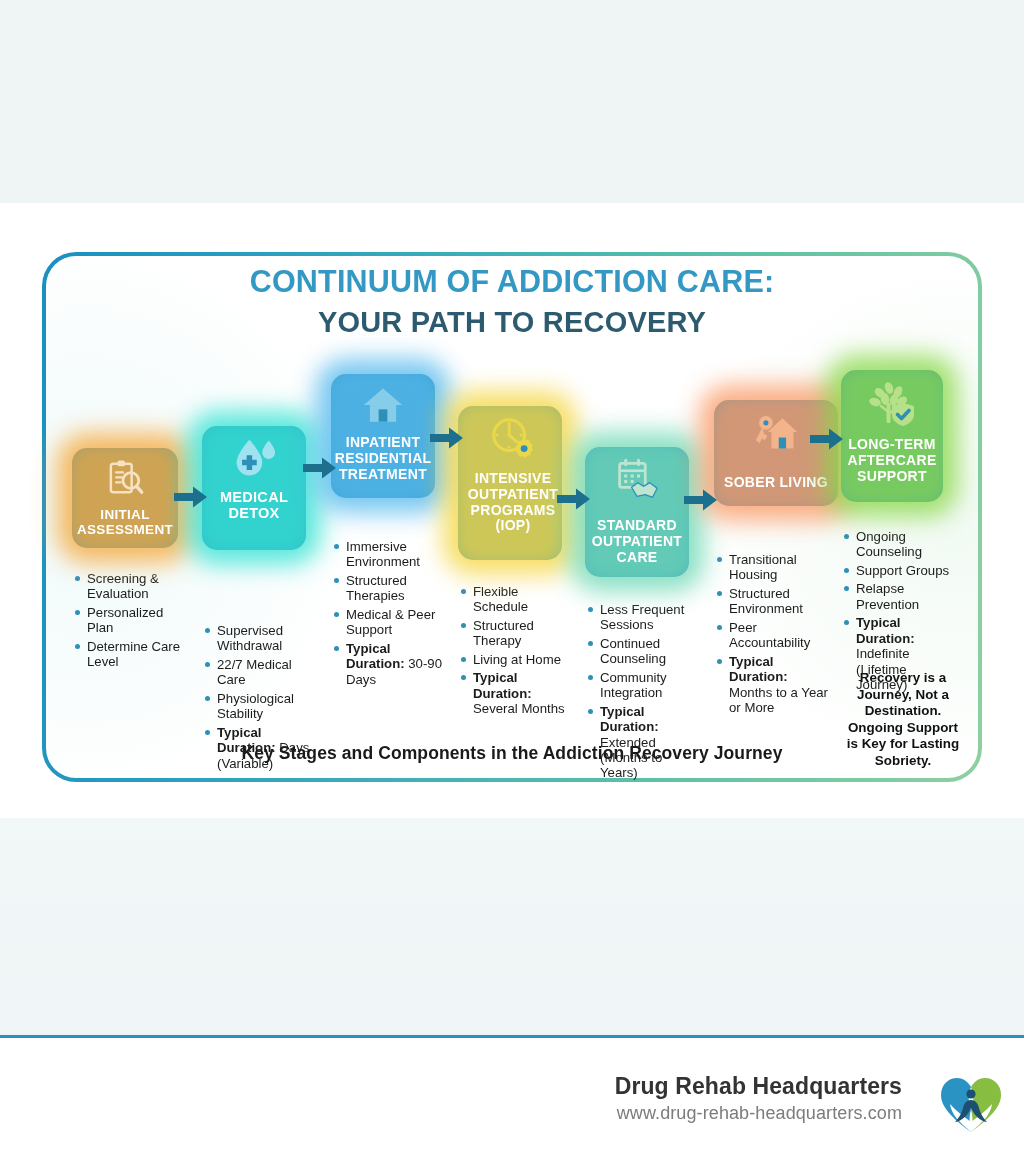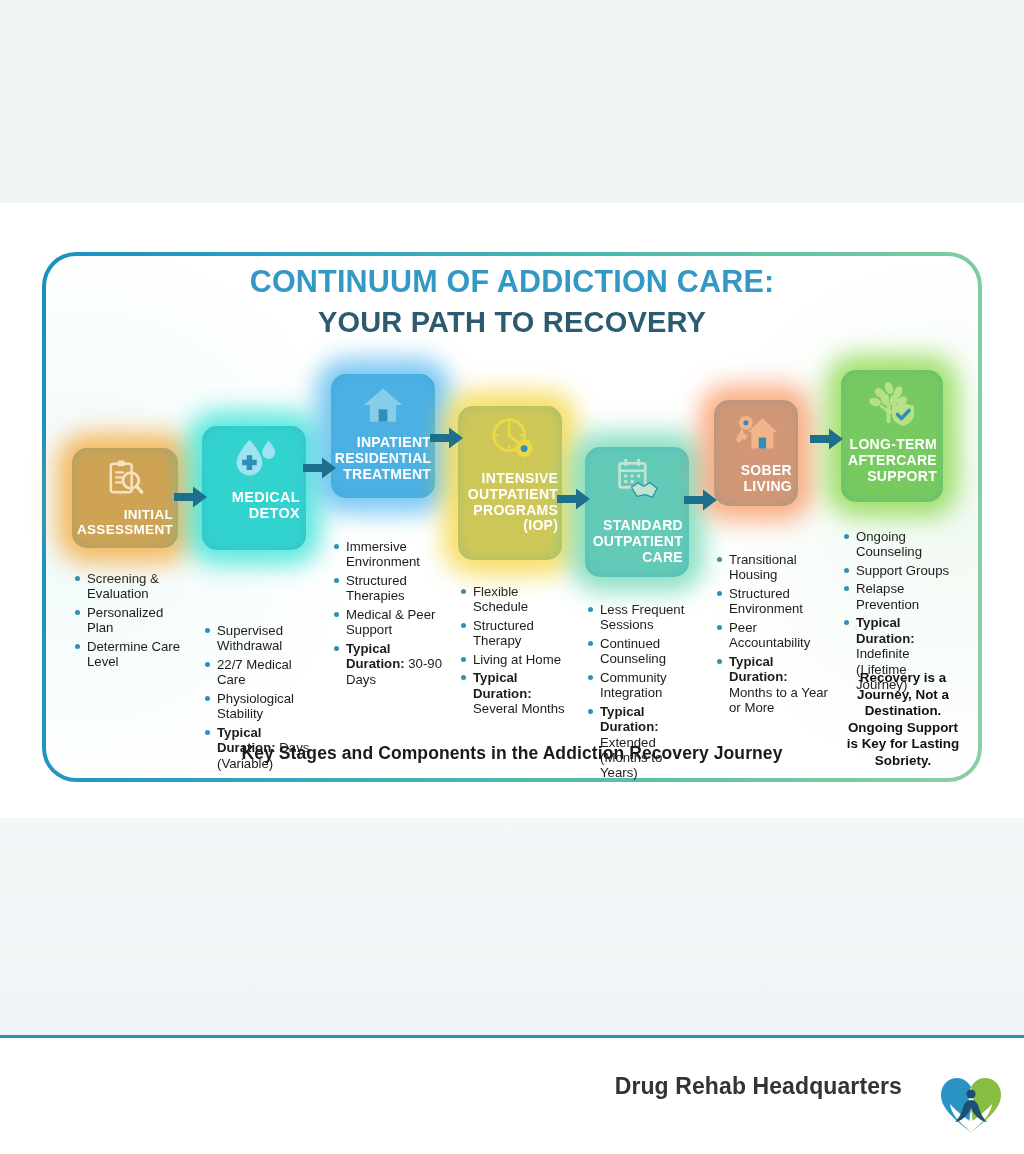--- a/index.html
+++ b/index.html
@@ -90,21 +90,21 @@
     content: "";
     position: absolute; inset: -14px;
     border-radius: 28px;
     z-index: -1;
     filter: blur(11px);
     opacity: .85;
   }
   .card .icon { display: block; }
   .card .label {
     margin-top: 5px;
-    color: #ffffff; font-weight: bold; text-align: right;
+    color: #ffffff; font-weight: bold; text-align: center;
     line-height: 1.13; letter-spacing: .3px;
     font-size: 14.5px;
     text-transform: uppercase;
   }
 
   .bullets { margin-top: 9px; padding: 0; list-style: none; }
   .bullets li {
     position: relative;
     padding-left: 13px;
     margin-bottom: 3px;
@@ -254,21 +254,21 @@
         <div class="label" style="font-size: 14px;">STANDARD OUTPATIENT CARE</div>
       </div>
       <ul class="bullets" style="position: absolute; left: 2px; top: 593px; width: 116px;">
         <li>Less Frequent Sessions</li>
         <li>Continued Counseling</li>
         <li>Community Integration</li>
         <li><b>Typical Duration:</b> Extended (Months to Years)</li>
       </ul>
     </div>
     <div class="stage" style="left: 714px; top: 0px;">
-      <div class="card" style="position: absolute; left: 0px; top: 400px; width: 84px; height: 106px; background: rgb(46, 143, 184);">
+      <div class="card" style="position: absolute; left: 0px; top: 400px; width: 124px; height: 106px; background: rgb(46, 143, 184); gap: 12px;">
         <div style="position: absolute; inset: -15px; border-radius: 30px; z-index: -1; filter: blur(12px); opacity: 0.8; background: rgb(250, 154, 102);"></div>
         <span class="icon"><svg width="44" height="44" viewBox="0 0 48 48">
             <circle cx="13" cy="14" r="7.5" fill="#f4b48b"></circle>
             <circle cx="13" cy="14" r="2.8" fill="#2e8fb8"></circle>
             <path d="M9 19 L2 33 L6 36 L9 31 L12 33 L14.5 28 L11 26 Z" fill="#f4b48b"></path>
             <path d="M31 9 L47 24 H43 V42 H19 V24 H15 Z" fill="#f4b48b"></path>
             <rect x="27" y="30" width="8" height="12" fill="#2e8fb8"></rect>
           </svg></span>
         <div class="label" style="font-size: 14px;">SOBER LIVING</div>
       </div>
@@ -322,20 +322,21 @@
     <div class="arrow" style="left: 684px; top: 487px;"><svg width="34" height="26" viewBox="0 0 34 26">
         <path d="M0 9 H19 V2.5 L33 13 L19 23.5 V17 H0 Z" fill="#1d6f8e"></path>
       </svg></div>
     <div class="arrow" style="left: 810px; top: 426px;"><svg width="34" height="26" viewBox="0 0 34 26">
         <path d="M0 9 H19 V2.5 L33 13 L19 23.5 V17 H0 Z" fill="#1d6f8e"></path>
       </svg></div>
   </div>
 
 <div class="brand">
   <div class="brand-name">Drug Rehab Headquarters</div>
+  <div class="brand-url">www.drug-rehab-headquarters.com</div>
 </div>
 <div class="brand-logo">
   <svg width="66" height="62" viewBox="0 0 66 62">
     <path d="M33 58 C14 44 3 33 3 21 C3 10 11 4 19 4 C26 4 31 9 33 13 C30 20 30 30 33 36 C31 42 31 52 33 58 Z" fill="#2b93c4"></path>
     <path d="M33 58 C52 44 63 33 63 21 C63 10 55 4 47 4 C40 4 35 9 33 13 C36 20 36 30 33 36 C35 42 35 52 33 58 Z" fill="#87bd40"></path>
     <path d="M33 58 C22 49 13 40 12 30 C17 36 25 42 33 48 C41 42 49 36 54 30 C53 40 44 49 33 58 Z" fill="#ffffff"></path>
     <circle cx="33" cy="20" r="4.6" fill="#1d4f72"></circle>
     <path d="M33 26 C29 26 26 29 25 34 C23 41 20 45 17 48 C24 47 30 41 33 34 Z" fill="#1d4f72"></path>
     <path d="M33 26 C37 26 40 29 41 34 C43 41 46 45 49 48 C42 47 36 41 33 34 Z" fill="#1d4f72"></path>
   </svg>

